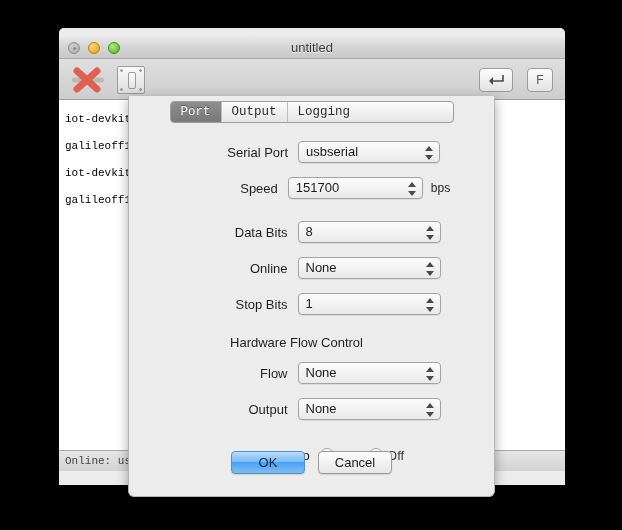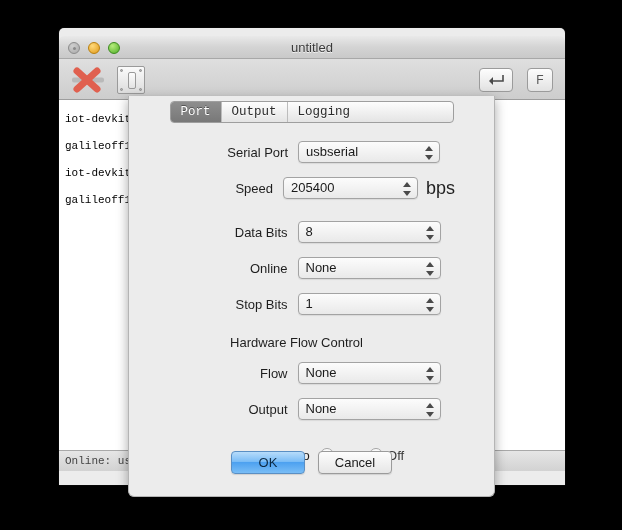--- a/index.html
+++ b/index.html
@@ -202,21 +202,21 @@
     border-left: 4px solid transparent;
     border-right: 4px solid transparent;
   }
   .combo .stepper .up { top: 2px;  border-bottom: 5px solid #4a4a4a; }
   .combo .stepper .dn { bottom: 2px; border-top: 5px solid #4a4a4a; }
 
   .w-serial { width: 142px; }
   .w-speed  { width: 135px; }
   .w-small  { width: 143px; }
   .w-flow   { width: 143px; }
-  .unit { font-size: 18px; color: #1e1e1e; margin-left: 8px; }
+  .unit { font-size: 12px; color: #1e1e1e; margin-left: 8px; }
 
   .section-title {
     text-align: center;
     font-size: 13px;
     color: #1e1e1e;
     margin: 20px 0 12px 0;
     padding-right: 30px;
   }
 
   
@@ -326,21 +326,21 @@
         <span class="stepper">
             <i class="up"></i>
             <i class="dn"></i>
           </span>
       </div>
     </div>
 
     <div class="row" style="margin-bottom:22px;">
       <div class="lbl">Speed</div>
       <div class="combo w-speed">
-        <span>205400</span>
+        <span>151700</span>
         <span class="stepper">
             <i class="up"></i>
             <i class="dn"></i>
           </span>
       </div>
       <div class="unit">bps</div>
     </div>
 
     <div class="row">
       <div class="lbl">Data Bits</div>

